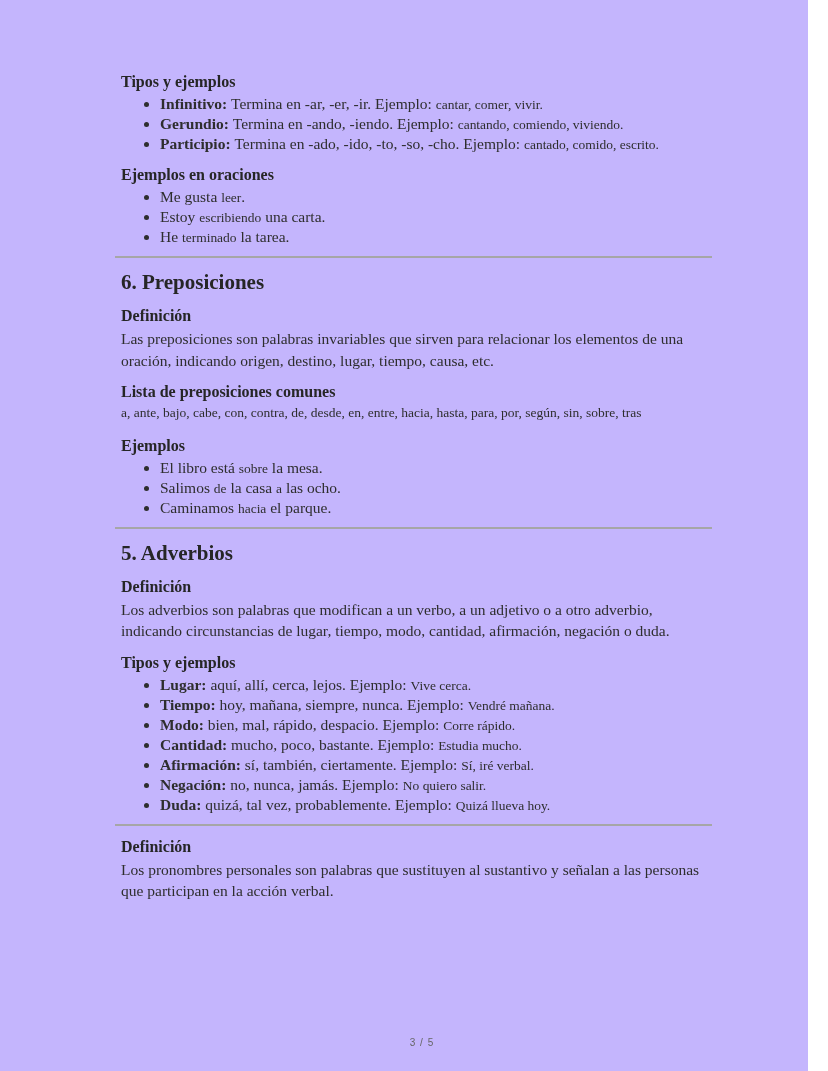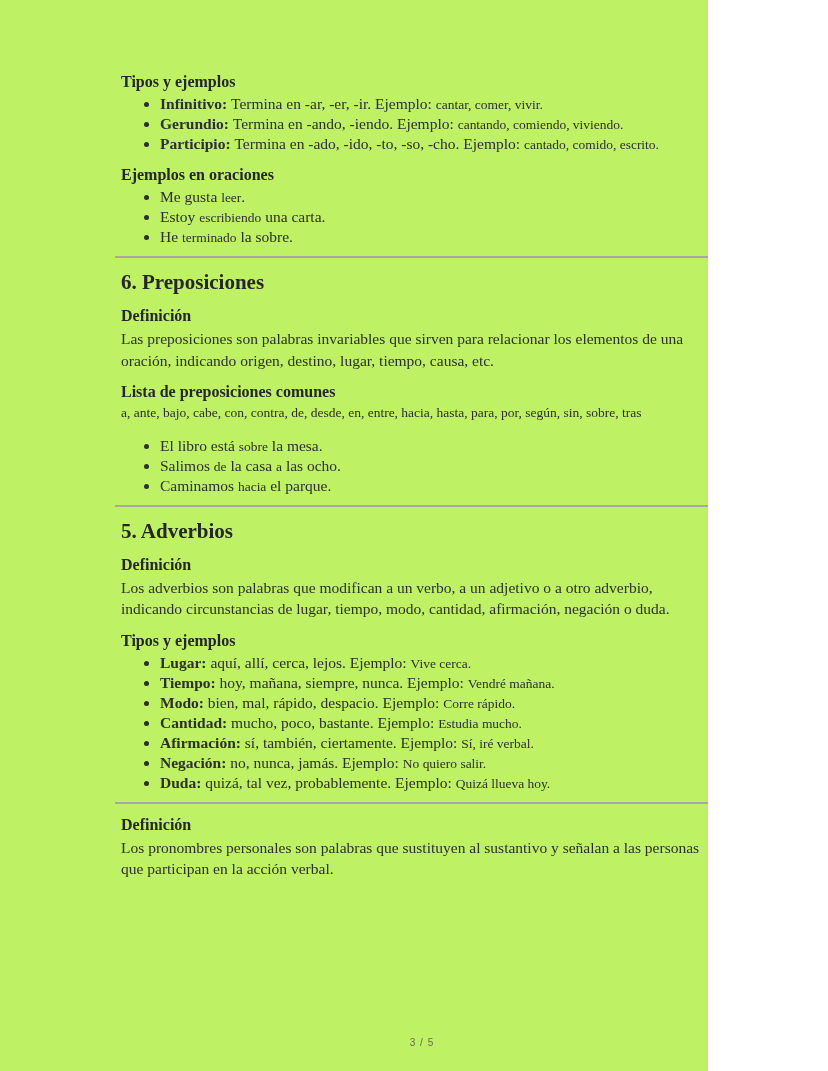--- a/index.html
+++ b/index.html
@@ -2,23 +2,23 @@
 <html><head>
 <meta charset="utf-8">
 <style>
   html, body {
     margin: 0;
     padding: 0;
     background: #ffffff;
   }
   .page {
     position: relative;
-    width: 708px;
+    width: 808px;
     height: 1071px;
-    background: #bef264;
+    background: #c4b5fd;
     font-family: "Liberation Serif", "DejaVu Serif", serif;
     color: #2e2e2e;
     overflow: hidden;
   }
   .content {
     position: absolute;
     left: 121px;
     top: 72px;
     width: 592px;
   }
@@ -93,32 +93,33 @@
       <h3 class="sub-heading first">Tipos y ejemplos</h3>
       <ul class="bullet-list">
         <li><span class="seg-b">Infinitivo: </span><span>Termina en -ar, -er, -ir. Ejemplo: </span><span class="seg-i">cantar, comer, vivir.</span></li>
         <li><span class="seg-b">Gerundio: </span><span>Termina en -ando, -iendo. Ejemplo: </span><span class="seg-i">cantando, comiendo, viviendo.</span></li>
         <li><span class="seg-b">Participio: </span><span>Termina en -ado, -ido, -to, -so, -cho. Ejemplo: </span><span class="seg-i">cantado, comido, escrito.</span></li>
       </ul>
       <h3 class="sub-heading">Ejemplos en oraciones</h3>
       <ul class="bullet-list">
         <li><span>Me gusta </span><span class="seg-i">leer</span><span>.</span></li>
         <li><span>Estoy </span><span class="seg-i">escribiendo</span><span> una carta.</span></li>
-        <li><span>He </span><span class="seg-i">terminado</span><span> la sobre.</span></li>
+        <li><span>He </span><span class="seg-i">terminado</span><span> la tarea.</span></li>
       </ul>
     </section>
 
     <hr class="divider">
 
     <section>
       <h2 class="sec-title">6. Preposiciones</h2>
       <h3 class="sub-heading after-title">Definición</h3>
       <p class="body-text">Las preposiciones son palabras invariables que sirven para relacionar los elementos de una oración, indicando origen, destino, lugar, tiempo, causa, etc.</p>
       <h3 class="sub-heading">Lista de preposiciones comunes</h3>
       <p class="prep-list-line">a, ante, bajo, cabe, con, contra, de, desde, en, entre, hacia, hasta, para, por, según, sin, sobre, tras</p>
+      <h3 class="sub-heading">Ejemplos</h3>
       <ul class="bullet-list">
         <li><span>El libro está </span><span class="seg-i">sobre</span><span> la mesa.</span></li>
         <li><span>Salimos </span><span class="seg-i">de</span><span> la casa </span><span class="seg-i">a</span><span> las ocho.</span></li>
         <li><span>Caminamos </span><span class="seg-i">hacia</span><span> el parque.</span></li>
       </ul>
     </section>
 
     <hr class="divider">
 
     <section>

